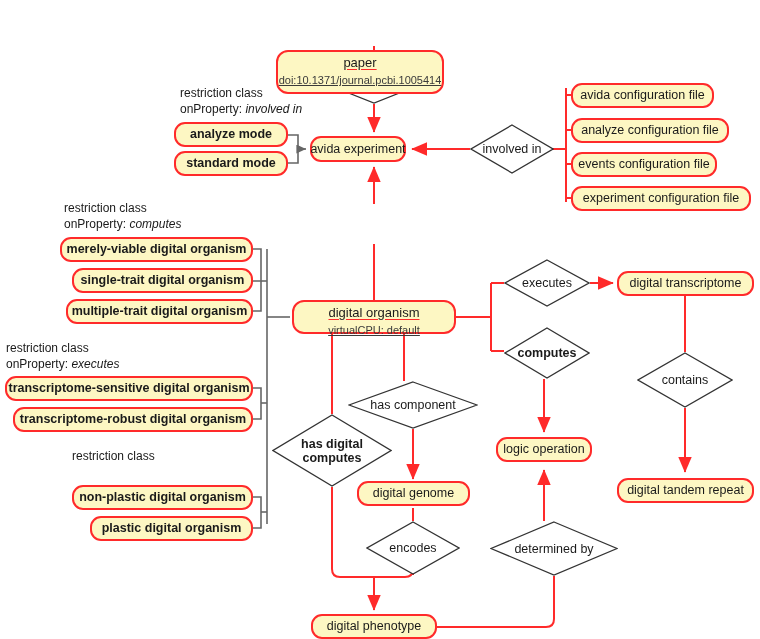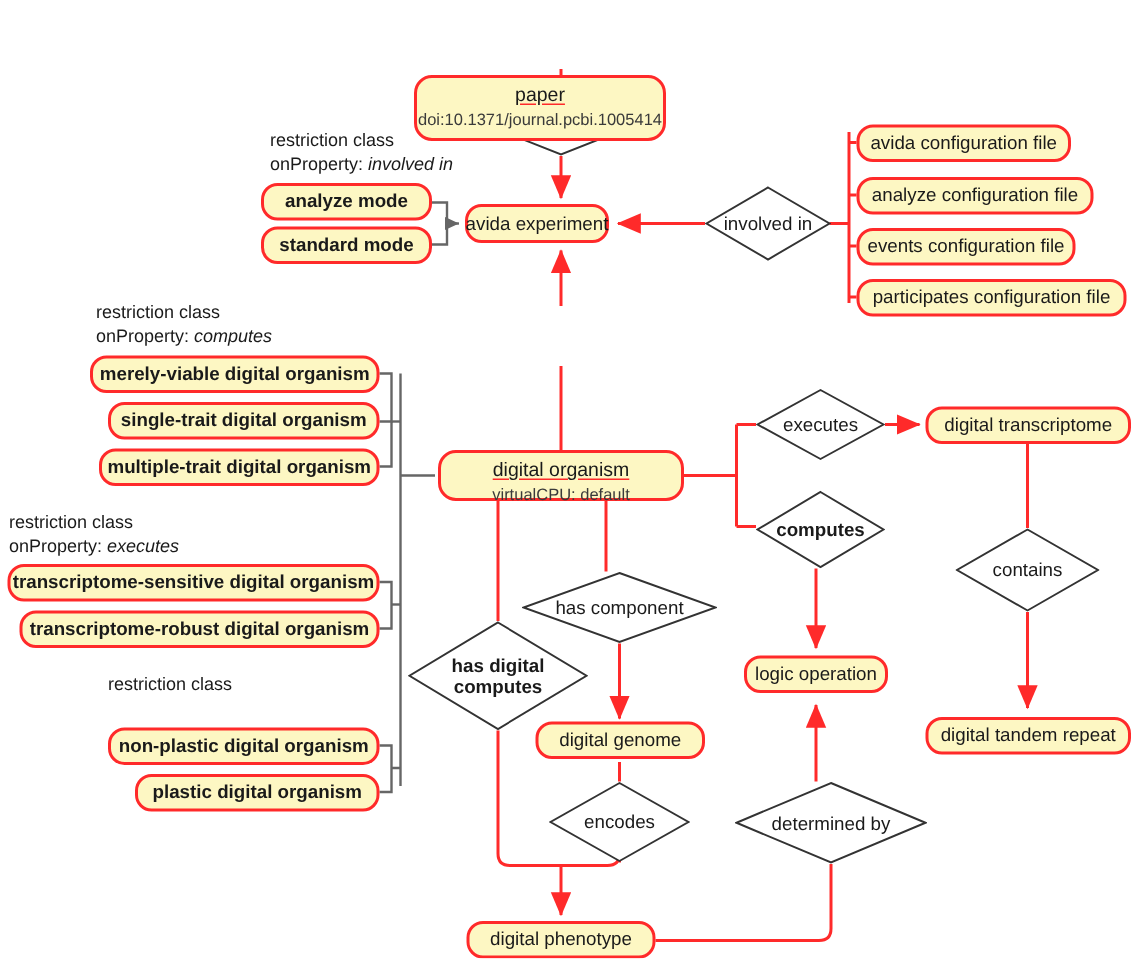--- a/index.html
+++ b/index.html
@@ -26,21 +26,21 @@
   }
   .node.bold{font-weight:bold;}
   .node .ttl{display:block;}
   .node.titled{border-radius:12px;justify-content:flex-start;padding-top:4px;}
   .node.titled .ttl{
     text-decoration:underline;
     text-decoration-color:#ff2a2a;
     text-underline-offset:2px;
     font-size:13px;
   }
-  .node.titled .sub{font-size:11px;color:#3a3a3a;margin-top:3px;}
+  .node.titled .sub{font-size:11px;color:#3a3a3a;margin-top:3px;text-decoration:underline;}
 
   .diamond{
     position:absolute;
     display:flex;
     align-items:center;
     justify-content:center;
     text-align:center;
     font-size:12.5px;
     color:#1a1a1a;
     line-height:1.12;
@@ -167,21 +167,21 @@
 
   <div class="node" style="left:571px;top:118px;width:158px;height:25px;">
     <span>analyze configuration file</span>
   </div>
 
   <div class="node" style="left:571px;top:152px;width:146px;height:25px;">
     <span>events configuration file</span>
   </div>
 
   <div class="node" style="left:571px;top:186px;width:180px;height:25px;">
-    <span>participates configuration file</span>
+    <span>experiment configuration file</span>
   </div>
 
   <div class="node bold" style="left:60px;top:237px;width:193px;height:25px;">
     <span>merely-viable digital organism</span>
   </div>
 
   <div class="node bold" style="left:72px;top:268px;width:181px;height:25px;">
     <span>single-trait digital organism</span>
   </div>
 

